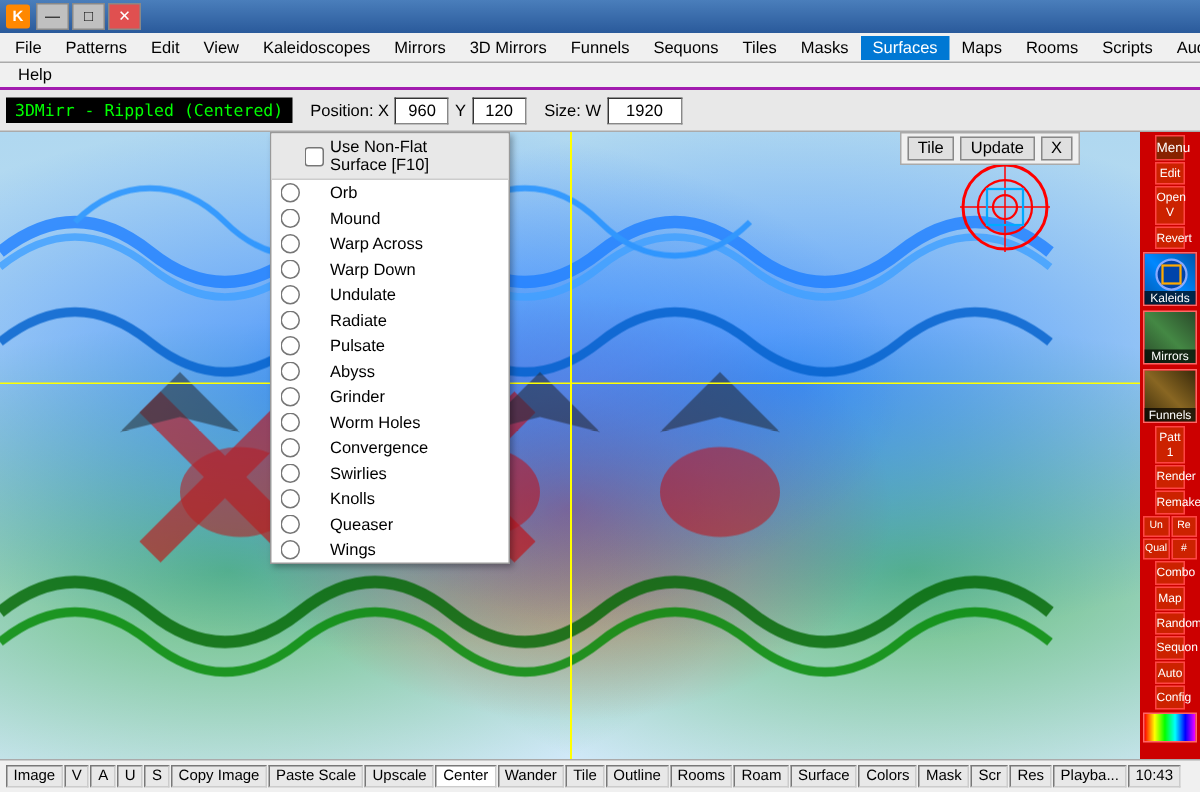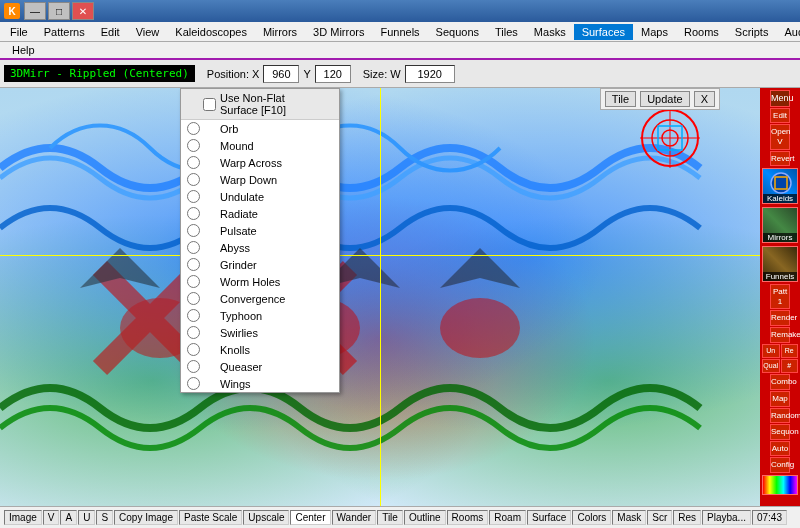--- a/index.html
+++ b/index.html
@@ -359,24 +359,20 @@
         <input type="radio" name="surface" style="">
         <span>Grinder</span>
       </div>
       <div class="dropdown-item">
         <input type="radio" name="surface" style="">
         <span>Worm Holes</span>
       </div>
       <div class="dropdown-item">
         <input type="radio" name="surface" style="">
         <span>Convergence</span>
-      </div>
-      <div class="dropdown-item">
-        <input type="radio" name="surface" style="">
-        <span>Typhoon</span>
       </div>
       <div class="dropdown-item">
         <input type="radio" name="surface" style="">
         <span>Swirlies</span>
       </div>
       <div class="dropdown-item">
         <input type="radio" name="surface" style="">
         <span>Knolls</span>
       </div>
       <div class="dropdown-item">
@@ -448,14 +444,14 @@
   <span class="status-item">Tile</span>
   <span class="status-item">Outline</span>
   <span class="status-item">Rooms</span>
   <span class="status-item">Roam</span>
   <span class="status-item">Surface</span>
   <span class="status-item">Colors</span>
   <span class="status-item">Mask</span>
   <span class="status-item">Scr</span>
   <span class="status-item">Res</span>
   <span class="status-item">Playba...</span>
-  <span class="status-item">07:43</span>
+  <span class="status-item">10:43</span>
 </div>
 
 </body></html>

